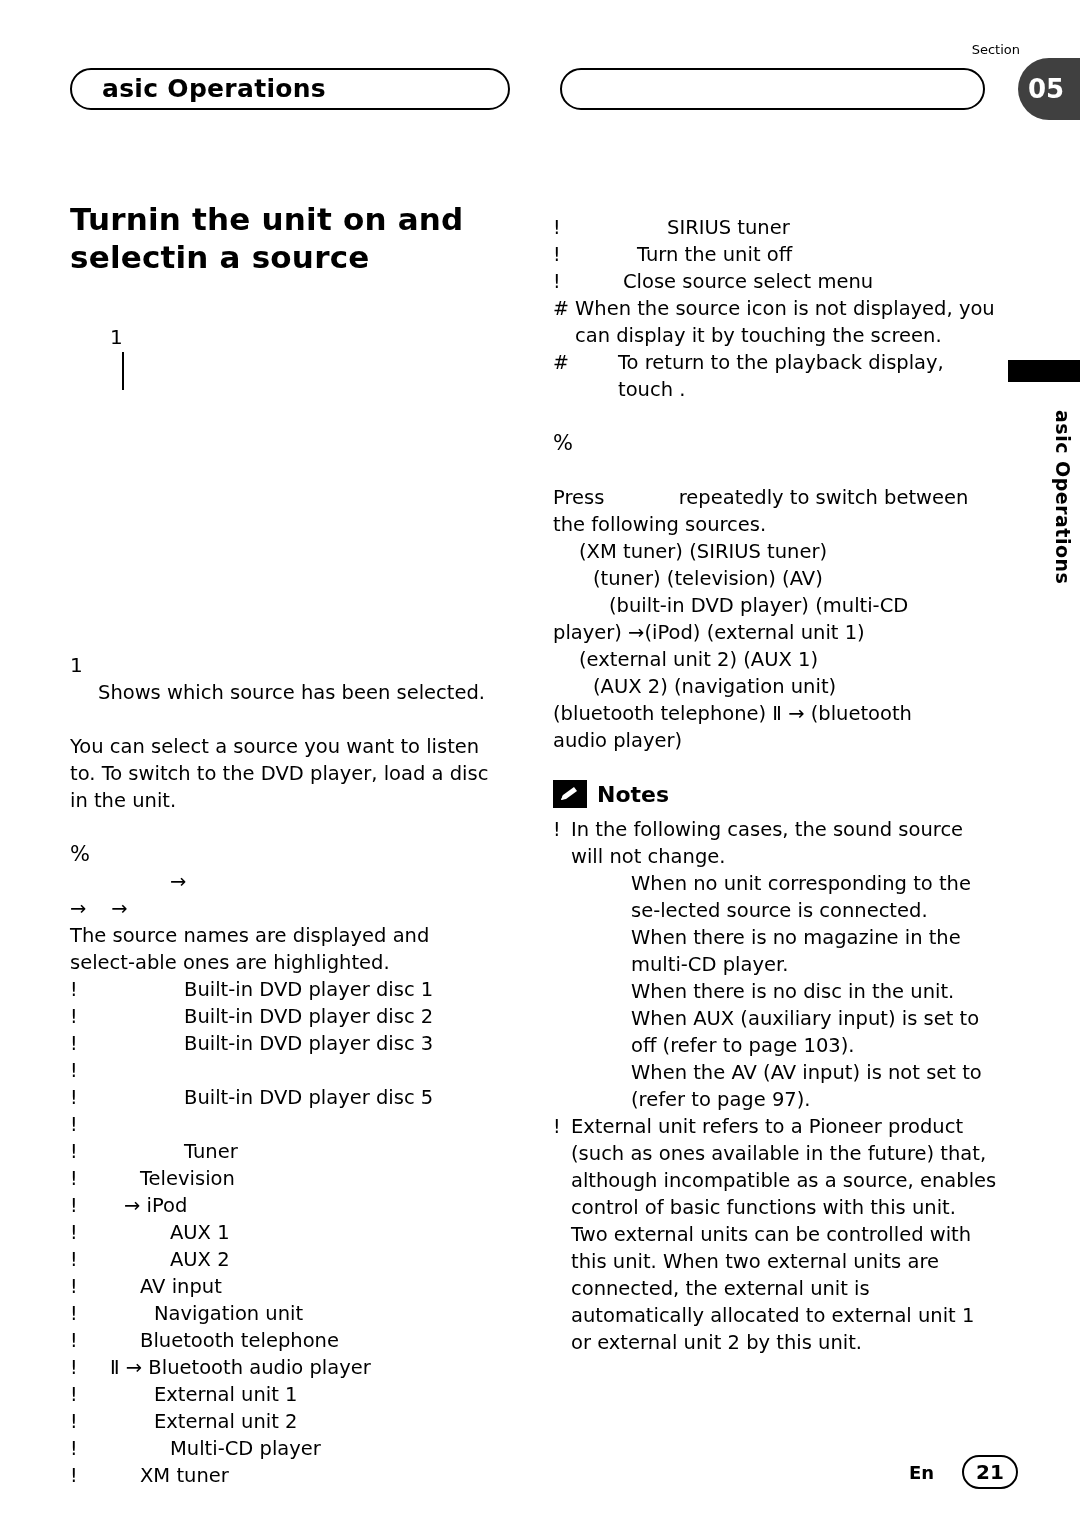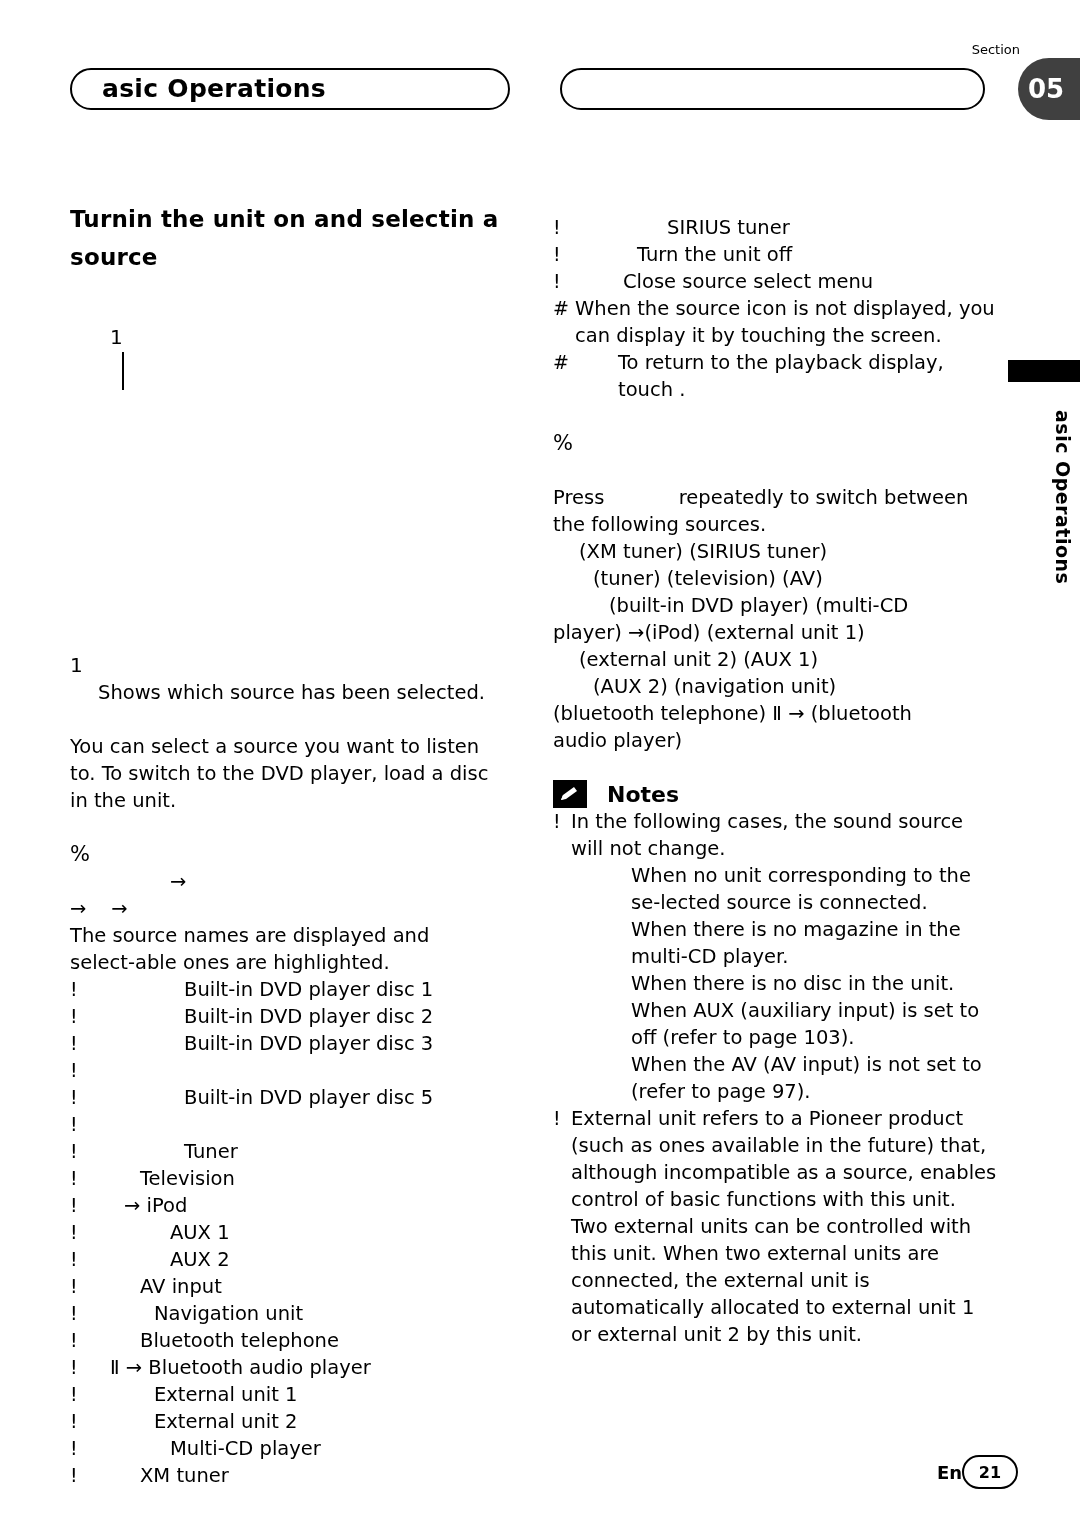--- a/index.html
+++ b/index.html
@@ -95,21 +95,21 @@
   .col {
     position: absolute;
     top: 200px;
     font-size: 19.5px;
     line-height: 27px;
   }
   #col-left { left: 70px; width: 430px; }
   #col-right { left: 553px; width: 445px; }
 
   h1.title {
-    font-size: 23px;
+    font-size: 31px;
     line-height: 38px;
     font-weight: bold;
     margin: 0 0 36px 0;
     letter-spacing: 0.2px;
   }
 
   p { margin: 0 0 0 0; }
   .sp { height: 27px; }
   .callout-1 {
     position: absolute;
@@ -158,23 +158,23 @@
   .pad-40 { padding-left: 40px; }
   .pad-56 { padding-left: 56px; }
   .pad-70 { padding-left: 70px; }
   .pad-86 { padding-left: 86px; }
   .pad-100 { padding-left: 100px; }
 
   
   #notes-head {
     display: flex;
     align-items: center;
-    gap: 20px;
+    gap: 10px;
     margin-top: 26px;
-    margin-bottom: 0;
+    margin-bottom: 8px;
   }
   #notes-icon {
     width: 34px;
     height: 28px;
     background: #000;
     display: flex;
     align-items: center;
     justify-content: center;
   }
   #notes-icon svg { display: block; }
@@ -191,35 +191,35 @@
   .note-sub { padding-left: 60px; }
   .note-body { flex: 1; }
 
   
   #footer {
     position: absolute;
     right: 62px;
     bottom: 40px;
     display: flex;
     align-items: center;
-    gap: 0;
+    gap: 28px;
   }
   #footer-lang {
     font-size: 18px;
     font-weight: bold;
   }
   #footer-page {
     border: 2px solid #000;
     border-radius: 20px;
     width: 56px;
     height: 34px;
     display: flex;
     align-items: center;
     justify-content: center;
-    font-size: 16px;
+    font-size: 20px;
     font-weight: bold;
     box-sizing: border-box;
   }
 </style>
 </head>
 <body>
 
 <div class="page">
 
   <div class="header-pill" id="pill-left"></div>

